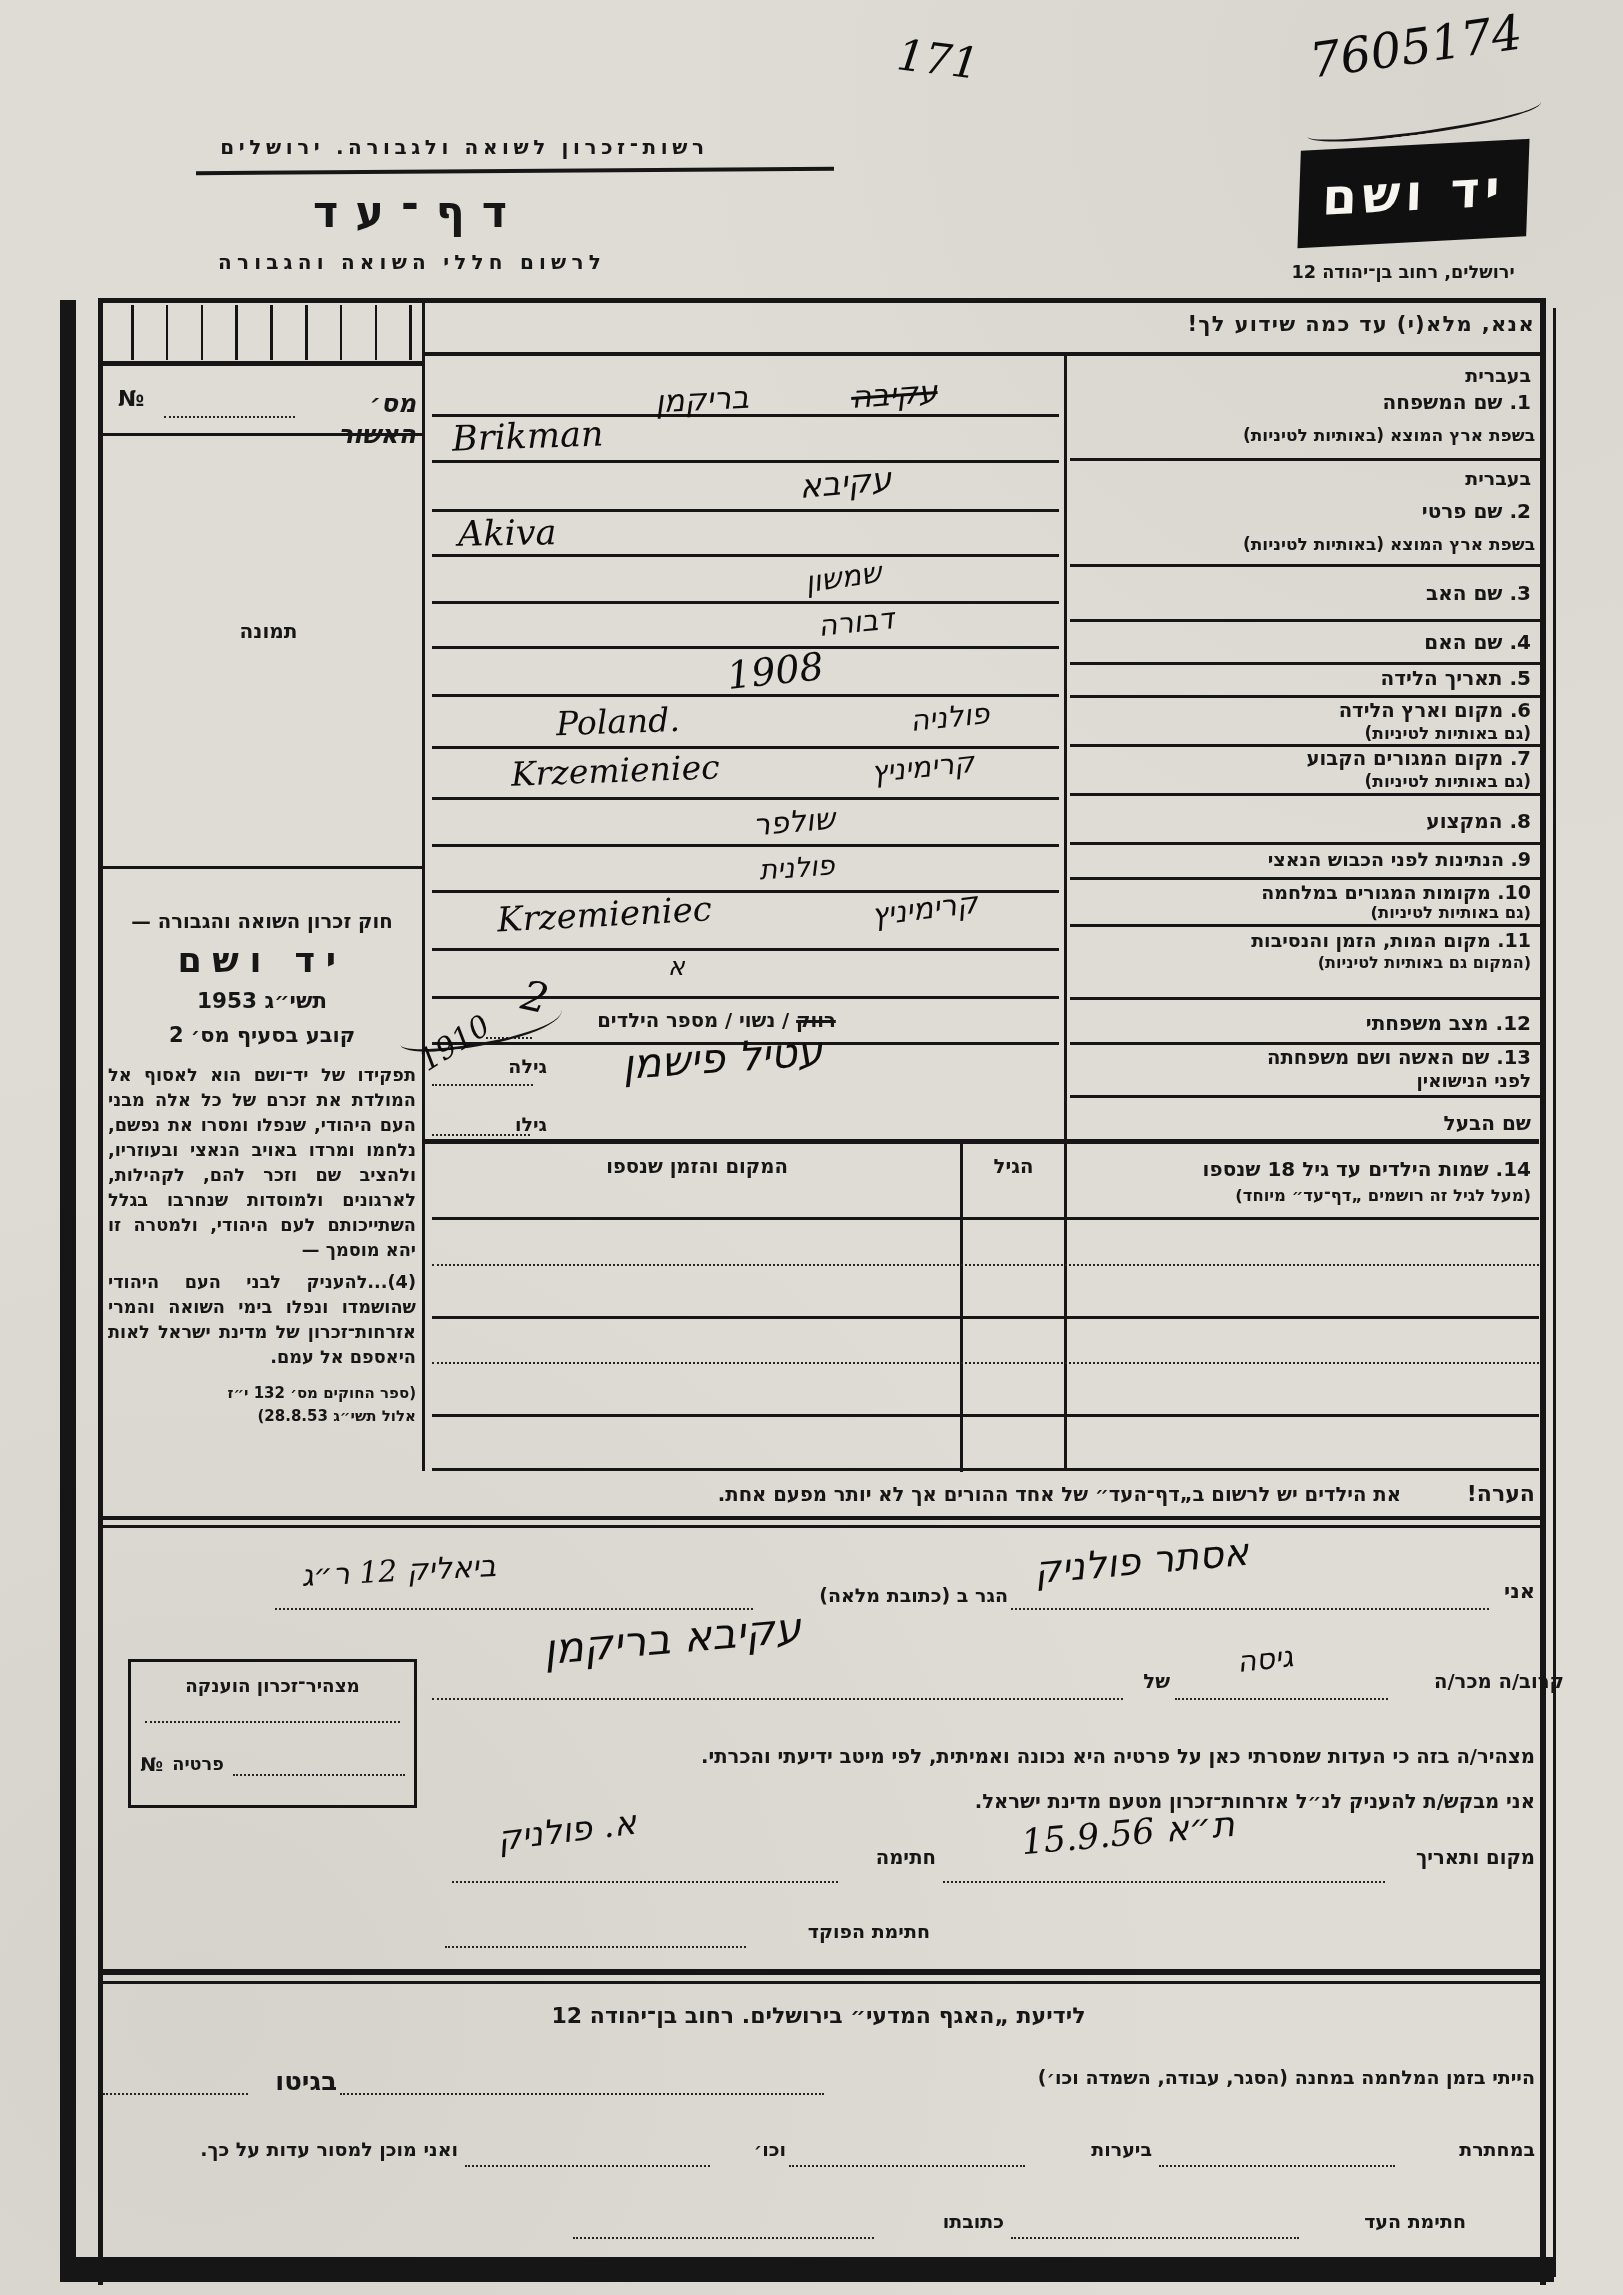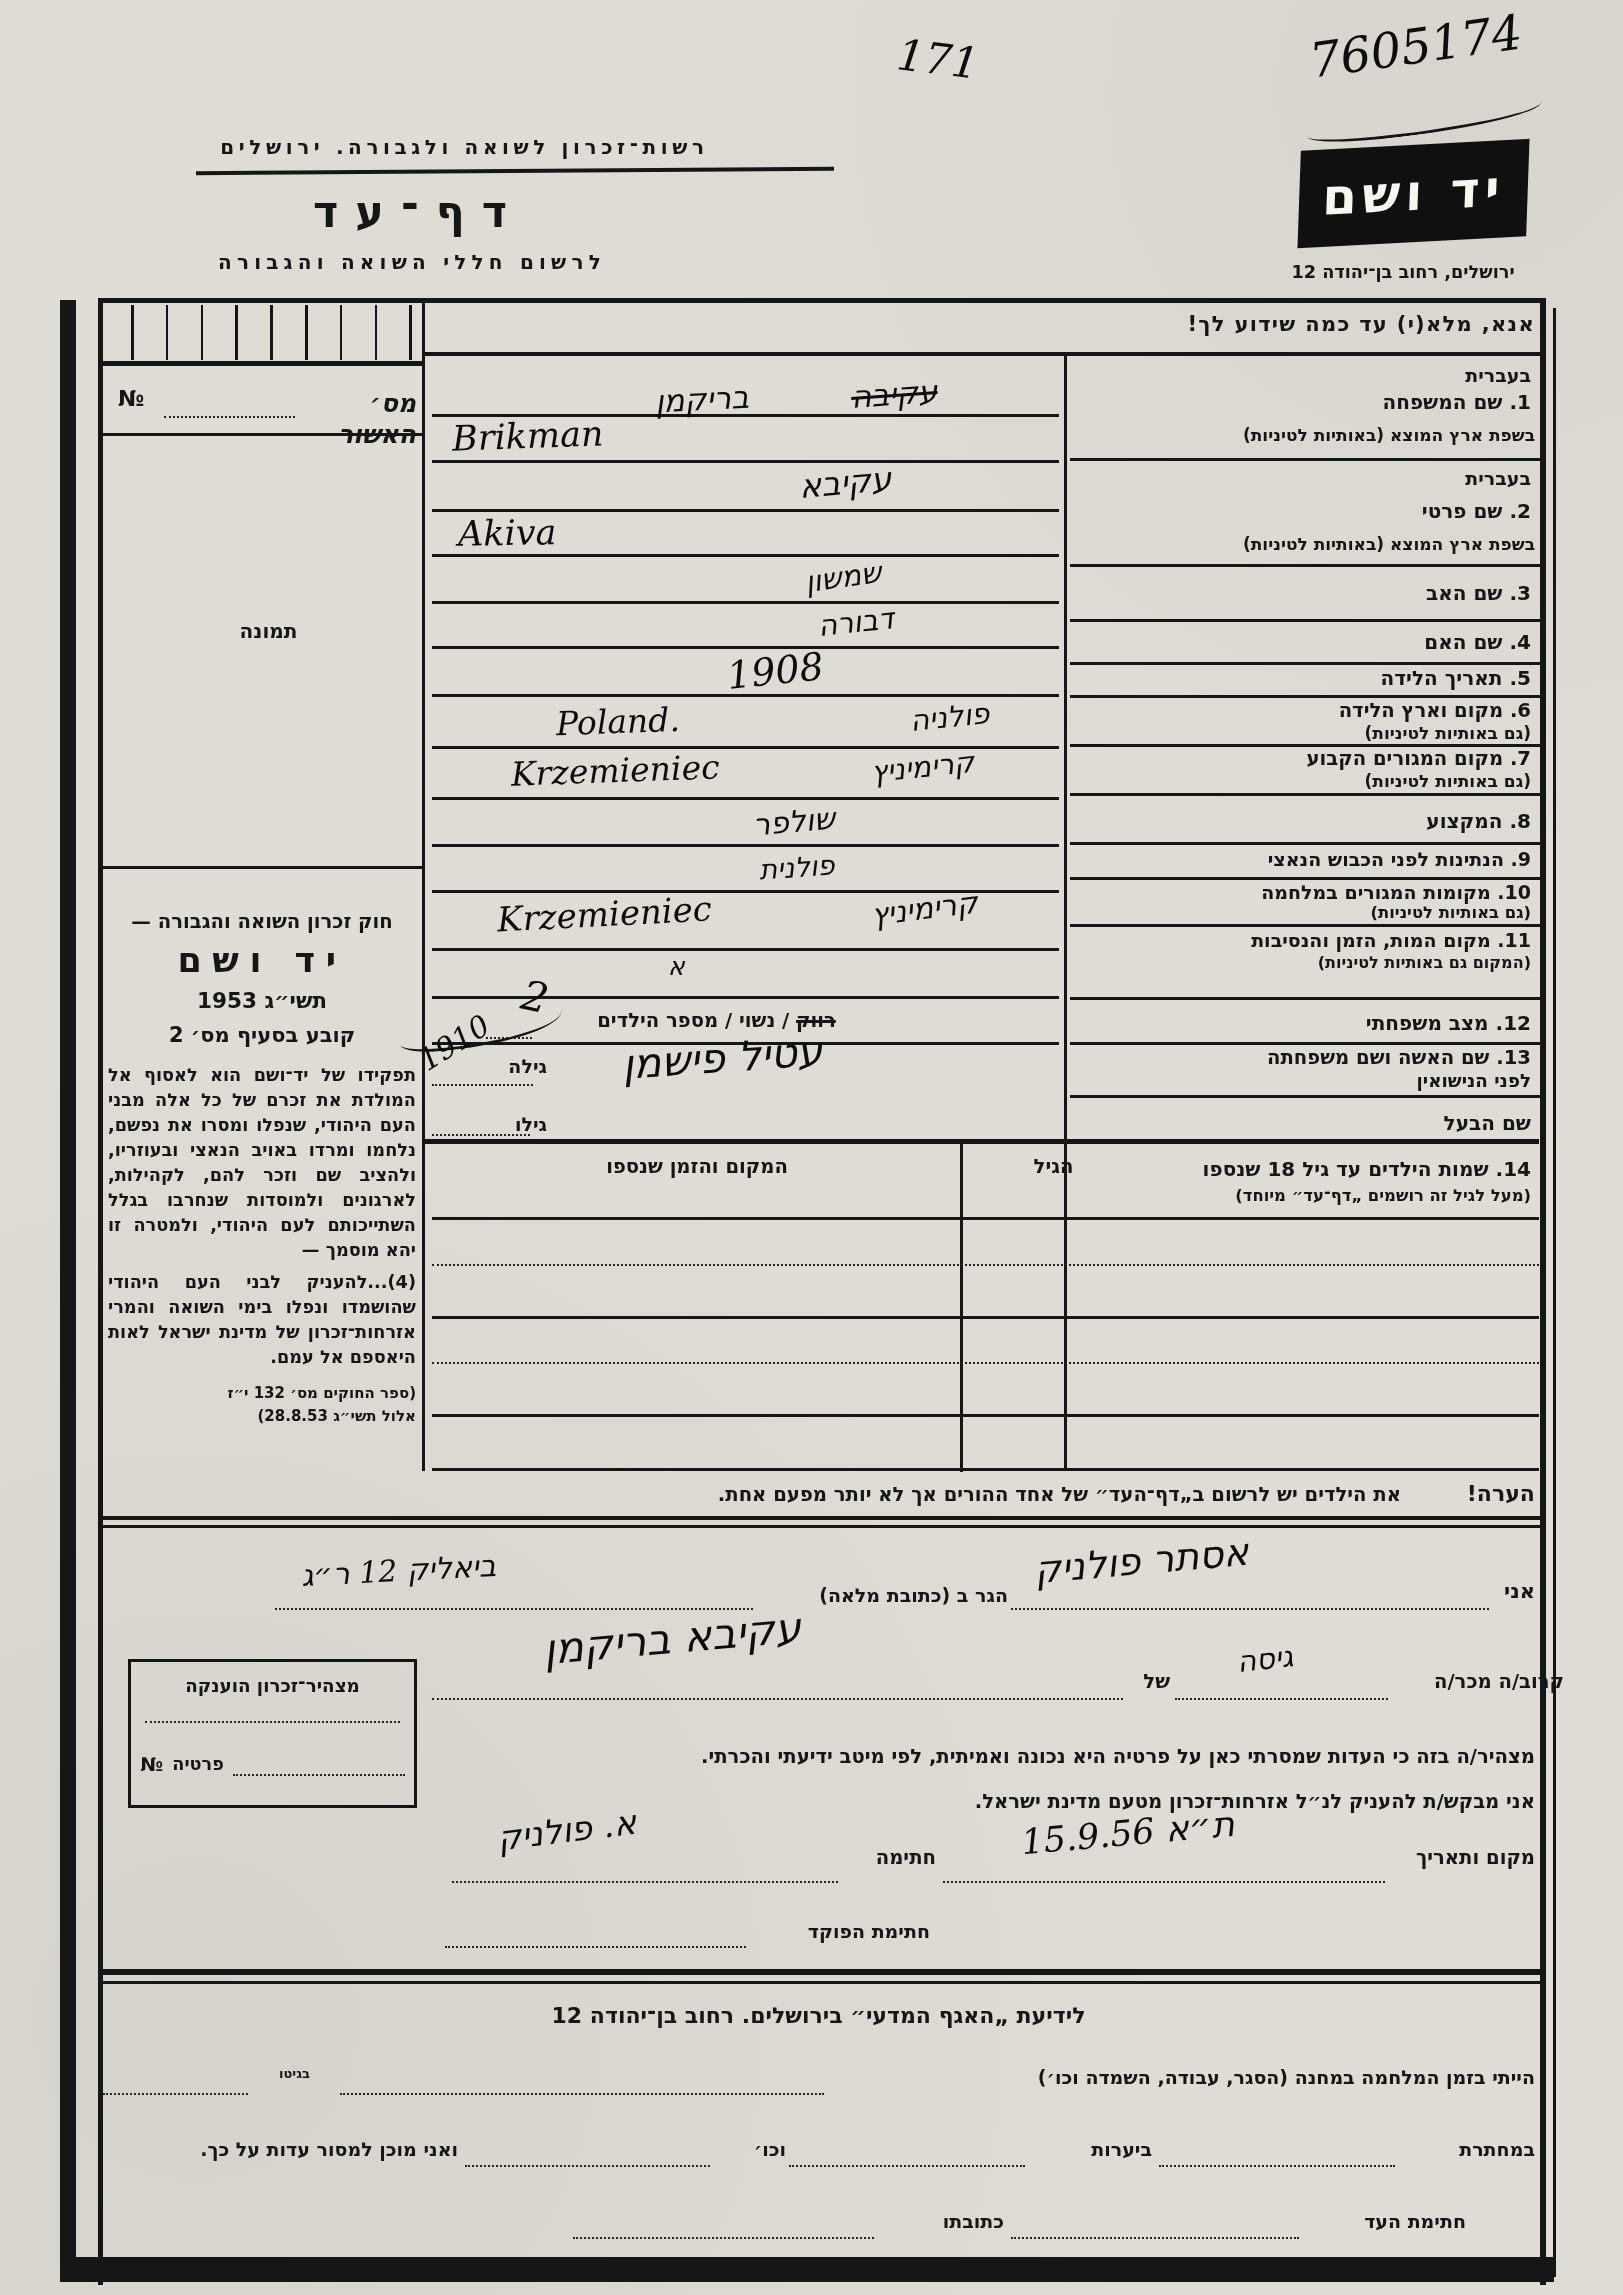--- a/index.html
+++ b/index.html
@@ -190,21 +190,21 @@
 
   <div class="abs p" style="left:488px;top:1055px;width:59px;font-size:19px;">גילה</div>
   <div class="abs dot" style="left:432px;top:1084px;width:101px;"></div>
   <div class="abs hw lat" style="left:416px;top:1025px;font-size:30px;transform:rotate(-32deg);">1910</div>
   <div class="abs hw" style="left:622px;top:1034px;font-size:41px;transform:rotate(-4deg);">עטיל פישמן</div>
   <div class="abs p" style="left:488px;top:1113px;width:59px;font-size:19px;">גילו</div>
   <div class="abs dot" style="left:432px;top:1134px;width:98px;"></div>
 
   <div class="abs ln" style="left:960px;top:1139px;width:2.6px;height:333px;"></div>
   <div class="abs p ctr" style="left:432px;top:1155px;width:530px;font-size:19.6px;">המקום והזמן שנספו</div>
-  <div class="abs p ctr" style="left:963px;top:1155px;width:101px;font-size:19.6px;padding-left:40px;">הגיל</div>
+  <div class="abs p ctr" style="left:963px;top:1155px;width:101px;font-size:19.6px;">הגיל</div>
   <div class="abs ln" style="left:432px;top:1217px;width:1107px;height:2.6px;"></div>
   <div class="abs dot" style="left:432px;top:1264px;width:1107px;"></div>
   <div class="abs ln" style="left:432px;top:1316px;width:1107px;height:2.6px;"></div>
   <div class="abs dot" style="left:432px;top:1362px;width:1107px;"></div>
   <div class="abs ln" style="left:432px;top:1414px;width:1107px;height:2.6px;"></div>
   <div class="abs ln" style="left:432px;top:1468px;width:1107px;height:3.3px;"></div>
 
   <div class="abs p" style="left:1414px;top:1481px;width:121px;font-size:22px;">הערה!</div>
   <div class="abs p rt" style="left:367px;top:1483px;width:1034px;font-size:19.6px;">את הילדים יש לרשום ב„דף־העד״ של אחד ההורים אך לא יותר מפעם אחת.</div>
   <div class="abs ln" style="left:98px;top:1516px;width:1448px;height:3.9px;"></div>
@@ -236,21 +236,21 @@
 
   <div class="abs p rt" style="left:753px;top:1920px;width:177px;font-size:19px;">חתימת הפוקד</div>
   <div class="abs dot" style="left:445px;top:1946px;width:301px;"></div>
 
   <div class="abs ln" style="left:98px;top:1969px;width:1448px;height:5.9px;"></div>
   <div class="abs ln" style="left:98px;top:1981px;width:1448px;height:3.3px;"></div>
   <div class="abs p ctr" style="left:393px;top:2003px;width:851px;font-size:22px;">לידיעת „האגף המדעי״ בירושלים.  רחוב בן־יהודה 12</div>
 
   <div class="abs p rt" style="left:831px;top:2066px;width:704px;font-size:19px;">הייתי בזמן המלחמה במחנה (הסגר, עבודה, השמדה וכו׳)</div>
   <div class="abs dot" style="left:340px;top:2093px;width:484px;"></div>
-  <div class="abs p" style="left:252px;top:2066px;width:85px;font-size:13px;text-align:center;">בגיטו</div>
+  <div class="abs p" style="left:252px;top:2066px;width:85px;font-size:26px;">בגיטו</div>
   <div class="abs dot" style="left:103px;top:2093px;width:145px;"></div>
 
   <div class="abs p" style="left:1401px;top:2138px;width:134px;font-size:19px;">במחתרת</div>
   <div class="abs dot" style="left:1159px;top:2165px;width:236px;"></div>
   <div class="abs p" style="left:1031px;top:2138px;width:121px;font-size:19px;">ביערות</div>
   <div class="abs dot" style="left:789px;top:2165px;width:236px;"></div>
   <div class="abs p" style="left:717px;top:2138px;width:69px;font-size:19px;">וכו׳</div>
   <div class="abs dot" style="left:465px;top:2165px;width:245px;"></div>
   <div class="abs p rt" style="left:111px;top:2138px;width:347px;font-size:19px;">ואני מוכן למסור עדות על כך.</div>
 

